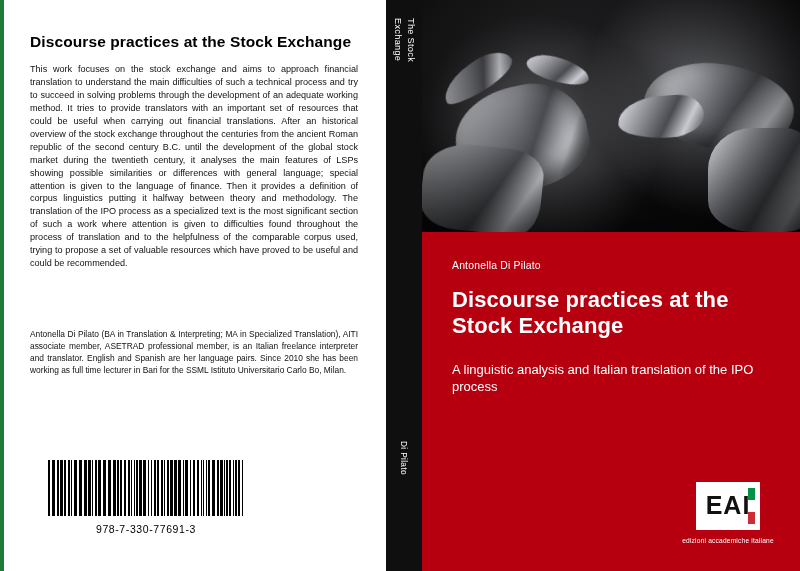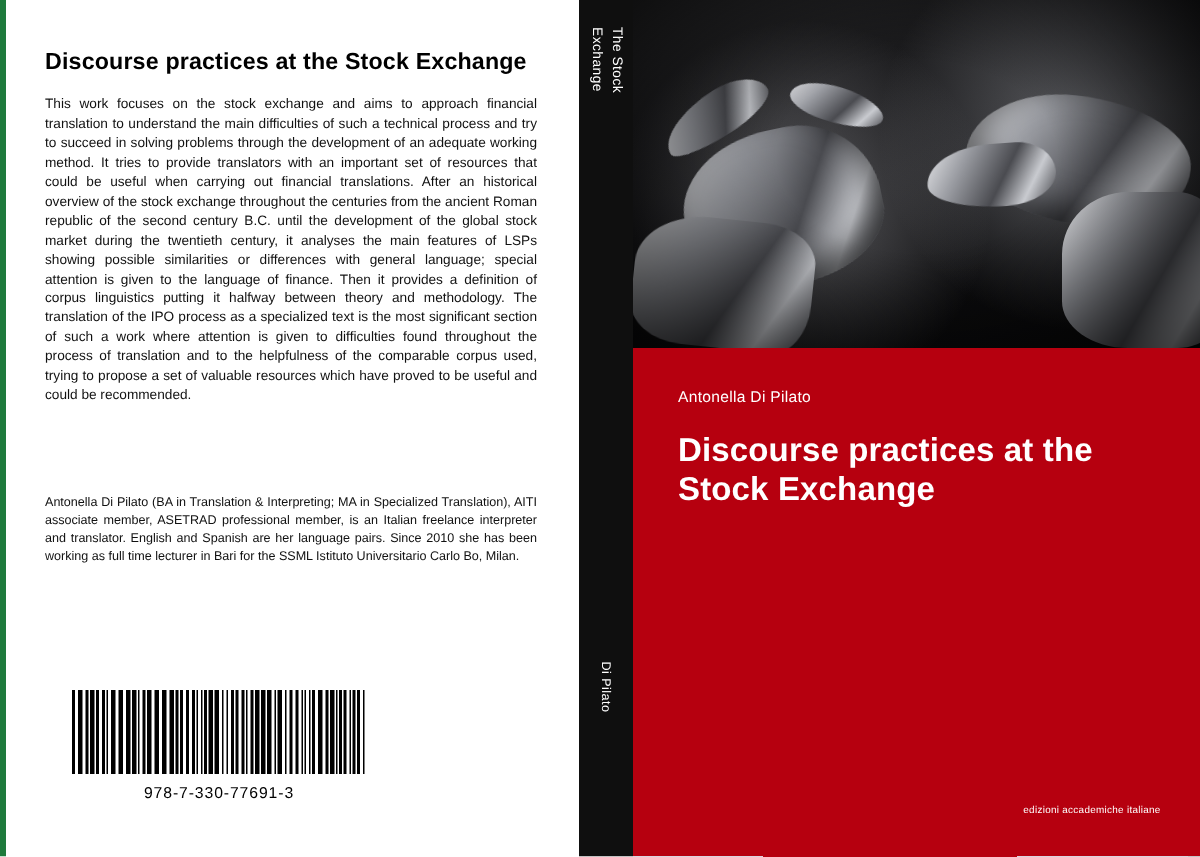--- a/index.html
+++ b/index.html
@@ -433,20 +433,25 @@
       <div class="metal-shape bull-neck"></div>
       <div class="metal-shape bear-head"></div>
       <div class="metal-shape bear-snout"></div>
       <div class="metal-shape bear-body"></div>
       <div class="photo-vignette"></div>
     </div>
 
     <div class="front-red">
       <div class="front-author">Antonella Di Pilato</div>
       <div class="front-title">Discourse practices at the Stock Exchange</div>
+      <div class="front-subtitle">A linguistic analysis and Italian translation of the IPO process</div>
 
       <div class="publisher">
+        <div class="eai-mark">
+          <span class="eai-letters">EAI</span>
+          <span class="eai-flag"></span>
+        </div>
         <div class="eai-caption">edizioni accademiche italiane</div>
       </div>
     </div>
   </div>
 
 </div>
 
 </body></html>

